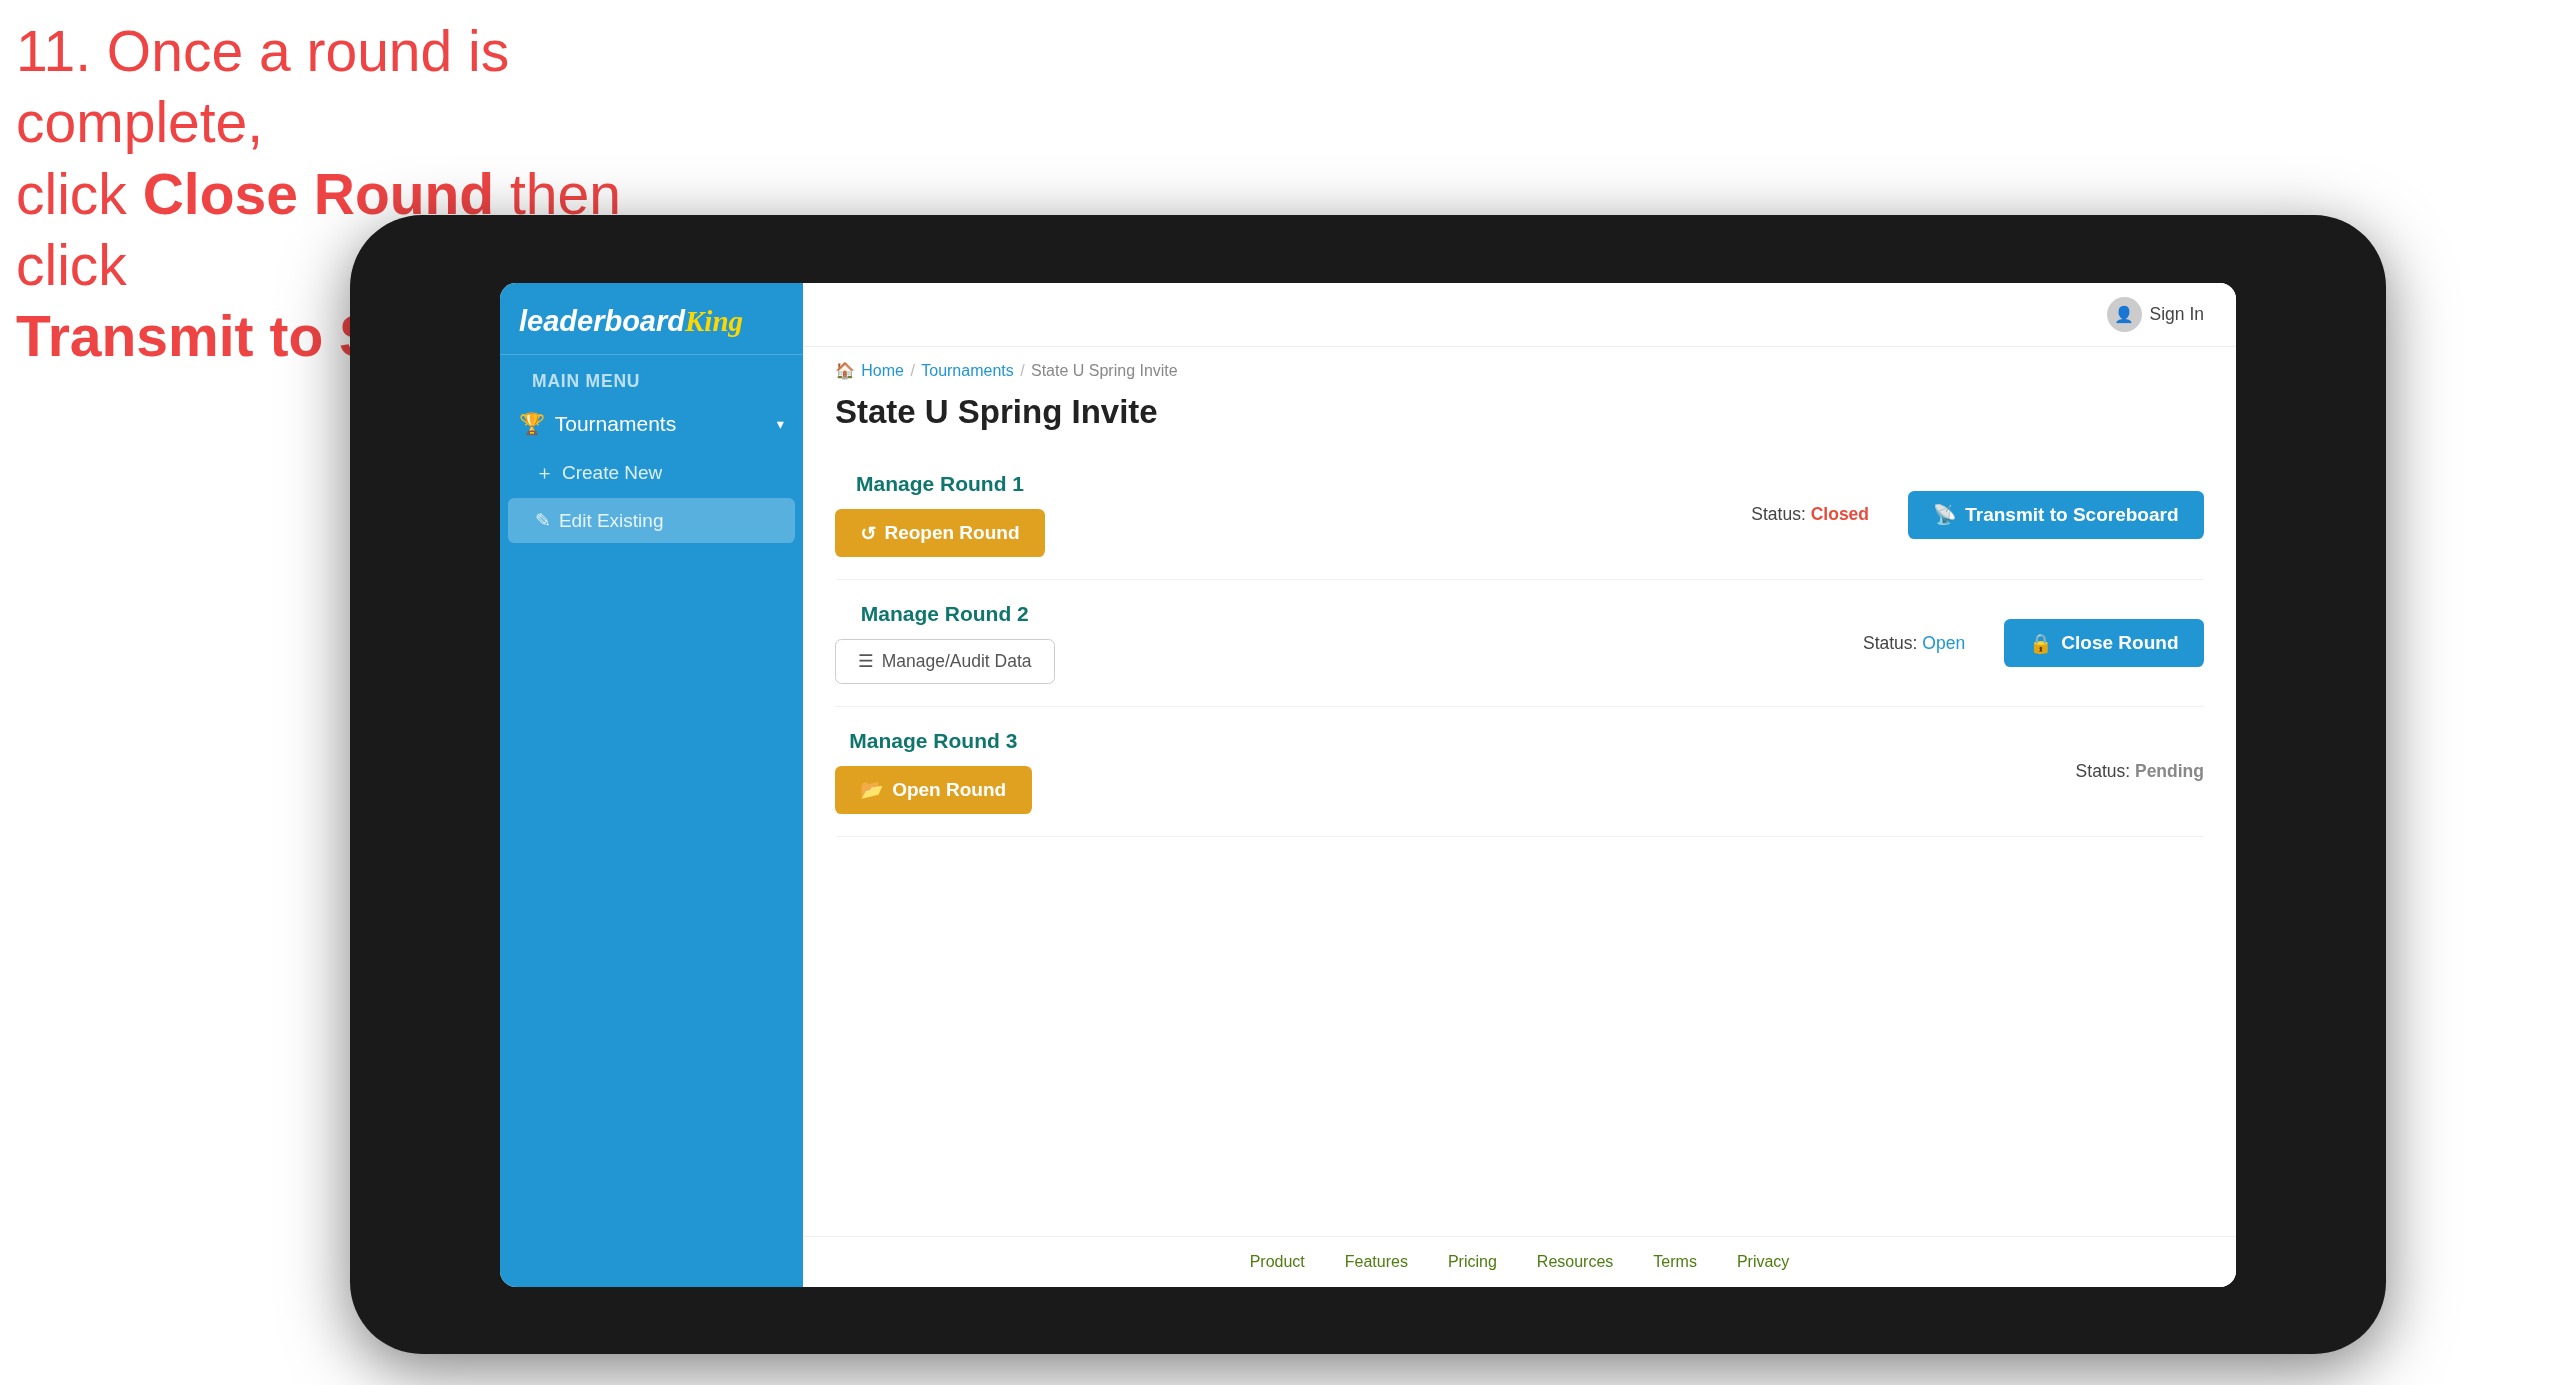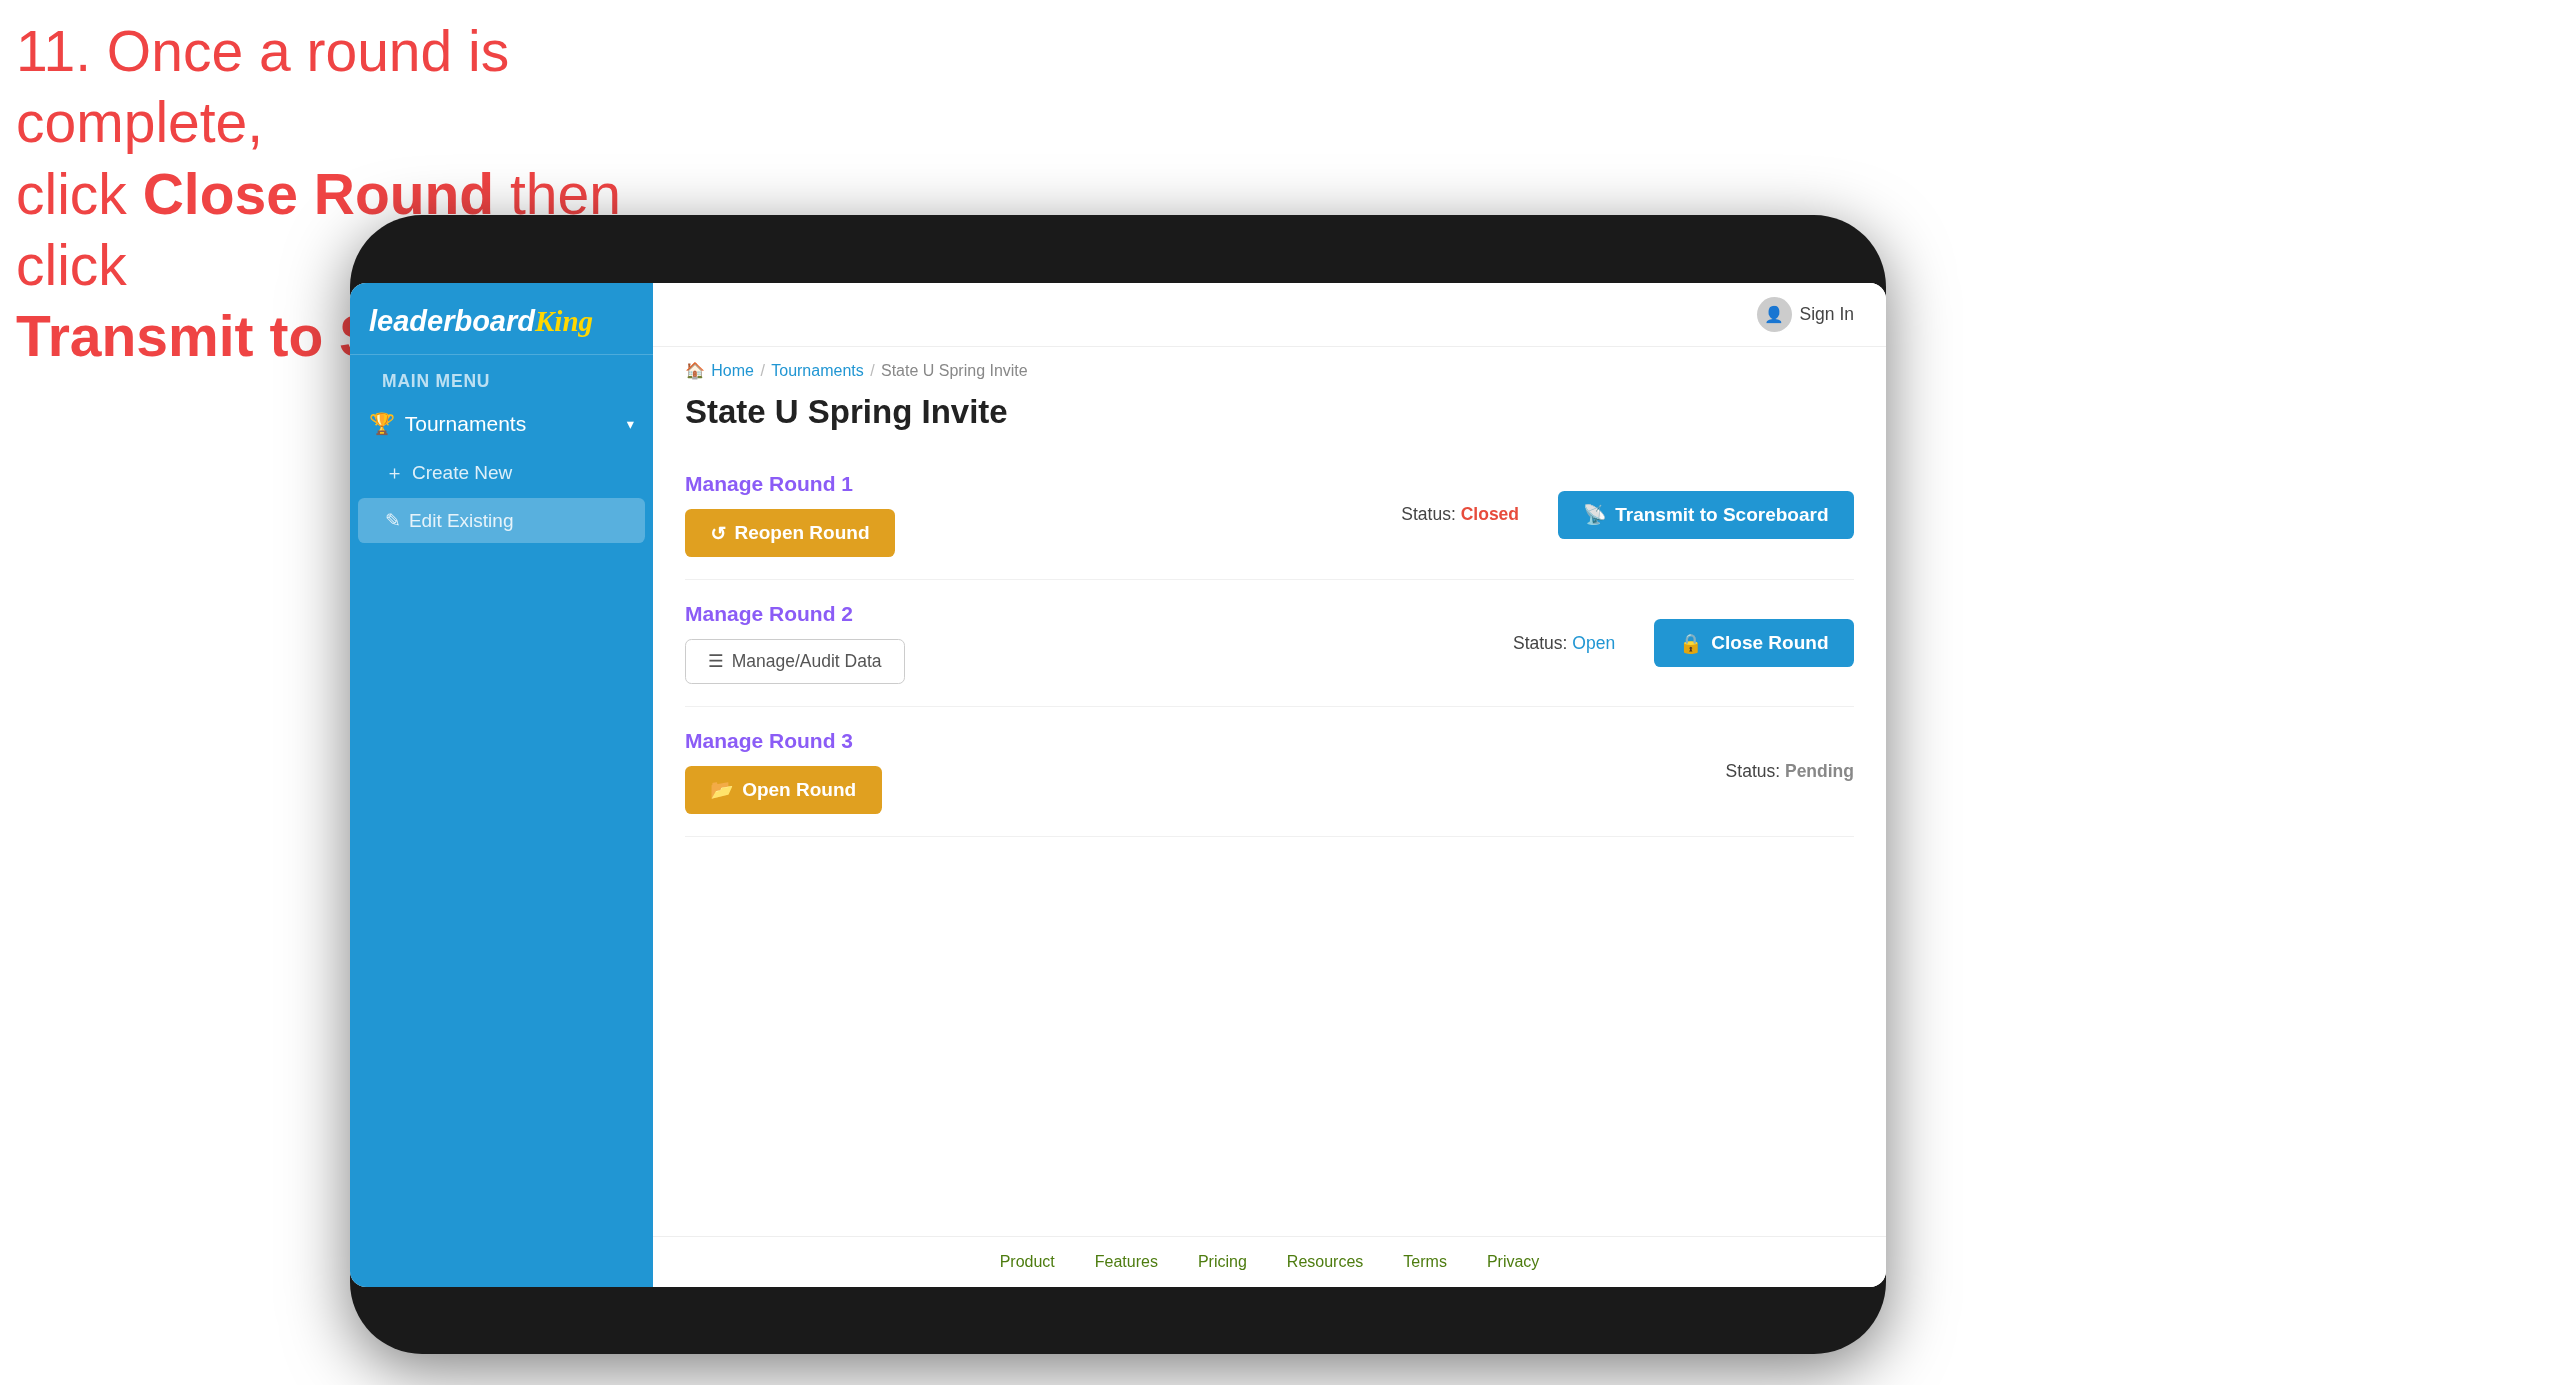--- a/index.html
+++ b/index.html
@@ -34,21 +34,21 @@
       width: 2576px;
       height: 1386px;
       pointer-events: none;
     }
 
     
     .tablet-shell {
       position: absolute;
       top: 215px;
       left: 350px;
-      width: 1536px;
+      width: 2036px;
       height: 1139px;
       background: #1a1a1a;
       border-radius: 72px;
       box-shadow: 0 16px 64px rgba(0,0,0,0.5);
       display: flex;
       align-items: center;
       justify-content: center;
     }
 
     
@@ -226,21 +226,22 @@
 
     .round-left {
       display: flex;
       flex-direction: column;
       gap: 12.7px;
     }
 
     .round-label {
       font-size: 21px;
       font-weight: 600;
-      color: #8b5cf6;
+      color: #0f766e;
+      text-align: center;
     }
 
     .round-right {
       display: flex;
       align-items: center;
       gap: 39px;
     }
 
     .status-label {
       font-size: 17.5px;

